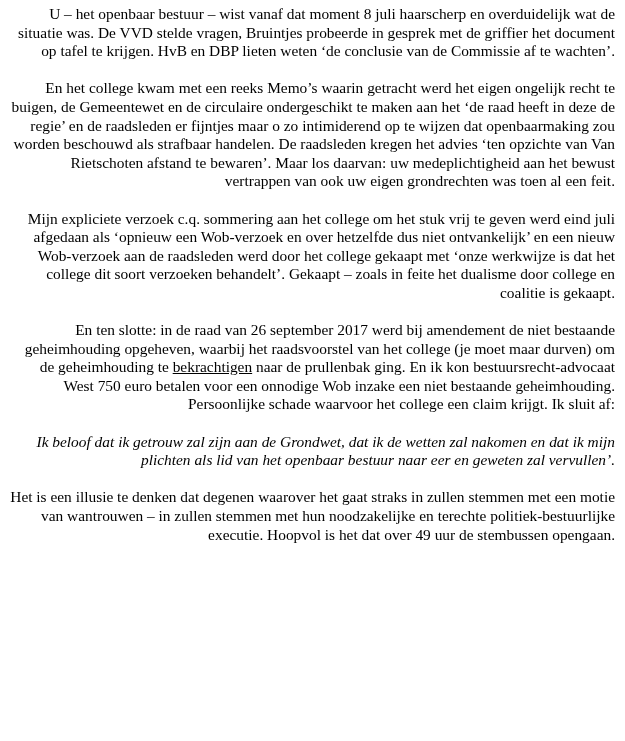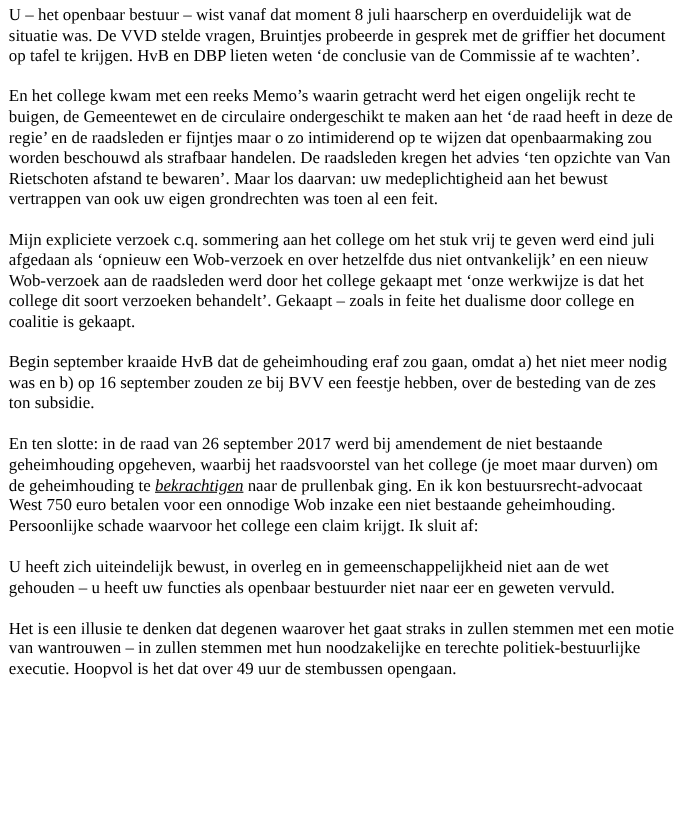--- a/index.html
+++ b/index.html
@@ -16,35 +16,34 @@
     overflow: hidden;
     font-family: "Liberation Serif", "DejaVu Serif", serif;
     font-size: 15.4px;
     line-height: 18.6px;
     color: #000000;
     text-align: left;
   }
   .para {
     margin: 0 0 18.6px 0;
     padding: 0;
+    text-align: right;
   }
   .para.italic {
     font-style: italic;
   }
   .seg-underline {
     text-decoration: underline;
-    font-style: italic;
   }
 </style>
 </head>
 <body>
 
 <div class="page" style="background: rgb(255, 255, 255); color: rgb(0, 0, 0);">
   <div>
       <p class="para"><span>U – het openbaar bestuur – wist vanaf dat moment 8 juli haarscherp en overduidelijk wat de situatie was. De VVD stelde vragen, Bruintjes probeerde in gesprek met de griffier het document op tafel te krijgen. HvB en DBP lieten weten ‘de conclusie van de Commissie af te wachten’.</span></p>
       <p class="para"><span>En het college kwam met een reeks Memo’s waarin getracht werd het eigen ongelijk recht te buigen, de Gemeentewet en de circulaire ondergeschikt te maken aan het ‘de raad heeft in deze de regie’ en de raadsleden er fijntjes maar o zo intimiderend op te wijzen dat openbaarmaking zou worden beschouwd als strafbaar handelen. De raadsleden kregen het advies ‘ten opzichte van Van Rietschoten afstand te bewaren’. Maar los daarvan: uw medeplichtigheid aan het bewust vertrappen van ook uw eigen grondrechten was toen al een feit.</span></p>
       <p class="para"><span>Mijn expliciete verzoek c.q. sommering aan het college om het stuk vrij te geven werd eind juli afgedaan als ‘opnieuw een Wob-verzoek en over hetzelfde dus niet ontvankelijk’ en een nieuw Wob-verzoek aan de raadsleden werd door het college gekaapt met ‘onze werkwijze is dat het college dit soort verzoeken behandelt’. Gekaapt – zoals in feite het dualisme door college en coalitie is gekaapt.</span></p>
-      <p class="para"><span>Begin september kraaide HvB dat de geheimhouding eraf zou gaan, omdat a) het niet meer nodig was en b) op 16 september zouden ze bij BVV een feestje hebben, over de besteding van de zes ton subsidie.</span></p>
       <p class="para"><span>En ten slotte: in de raad van 26 september 2017 werd bij amendement de niet bestaande geheimhouding opgeheven, waarbij het raadsvoorstel van het college (je moet maar durven) om de geheimhouding te </span><span class="seg-underline">bekrachtigen</span><span> naar de prullenbak ging. En ik kon bestuursrecht-advocaat West 750 euro betalen voor een onnodige Wob inzake een niet bestaande geheimhouding. Persoonlijke schade waarvoor het college een claim krijgt. Ik sluit af:</span></p>
-      <p class="para"><span>U heeft zich uiteindelijk bewust, in overleg en in gemeenschappelijkheid niet aan de wet gehouden – u heeft uw functies als openbaar bestuurder niet naar eer en geweten vervuld.</span></p>
+      <p class="para italic"><span>Ik beloof dat ik getrouw zal zijn aan de Grondwet, dat ik de wetten zal nakomen en dat ik mijn plichten als lid van het openbaar bestuur naar eer en geweten zal vervullen’.</span></p>
       <p class="para"><span>Het is een illusie te denken dat degenen waarover het gaat straks in zullen stemmen met een motie van wantrouwen – in zullen stemmen met hun noodzakelijke en terechte politiek-bestuurlijke executie. Hoopvol is het dat over 49 uur de stembussen opengaan.</span></p>
     </div>
 </div>
 
 </body></html>

